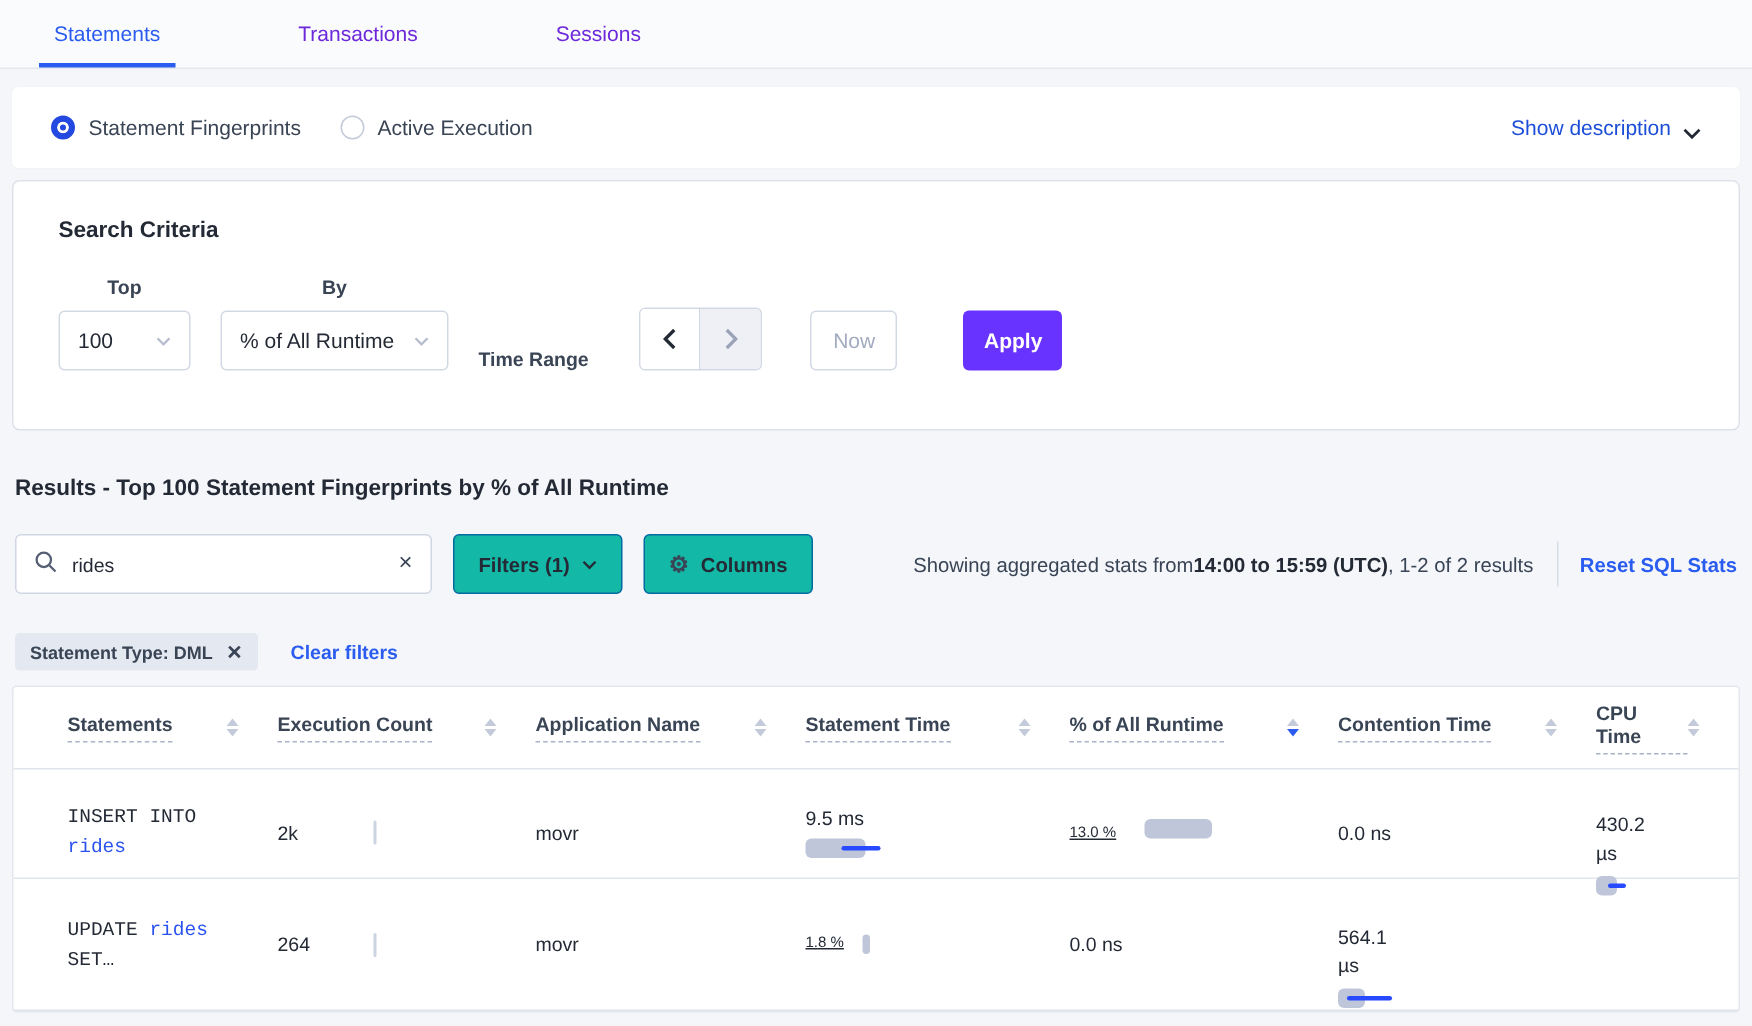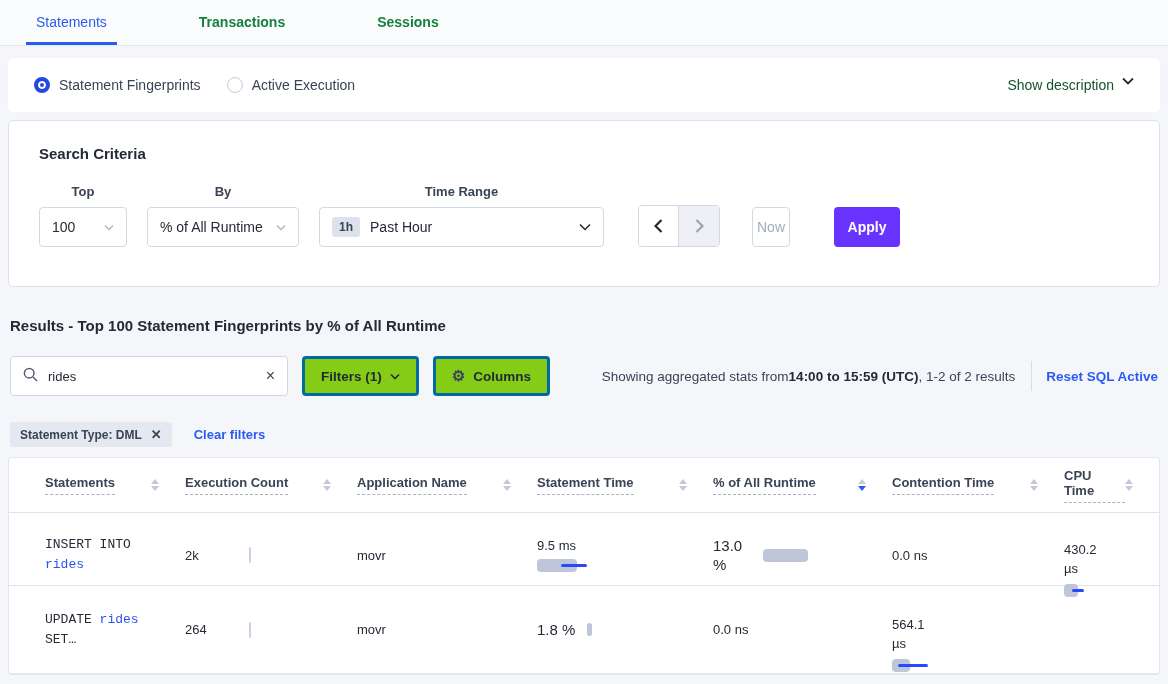--- a/index.html
+++ b/index.html
@@ -6,32 +6,32 @@
   html,body { width:1168px; height:684px; overflow:hidden; }
   body {
     font-family: "Liberation Sans", sans-serif;
     background:#f4f6fa;
     color:#394455;
     font-size:14px;
   }
   
   .tabbar { background:#fafbfc; border-bottom:1px solid #e3e7ee; height:46px;
     display:flex; align-items:flex-end; padding-left:26px; gap:72px; }
-  .tab { padding:0 10px 12px 10px; font-size:14px; color:#15803d; cursor:pointer;
-    border-bottom:3px solid transparent;font-weight:bold; }
+  .tab { padding:0 10px 12px 10px; font-size:14px; color:#6d28d9; cursor:pointer;
+    border-bottom:3px solid transparent; }
   .tab.active { color:#2a5cf0; border-bottom-color:#2a5cf0; font-weight:500; }
   
   .radiobar { background:#fff; margin:12px 8px 8px 8px; height:54px; border-radius:4px;
     display:flex; align-items:center; padding:0 26px; box-shadow:0 0 1px rgba(0,0,0,.08); }
   .radio-opt { display:flex; align-items:center; gap:9px; margin-right:26px; cursor:pointer; }
   .radio-dot { width:16px; height:16px; border-radius:50%; flex:0 0 16px; }
   .radio-dot.on { border:4px solid #2449e0; background:#2449e0; box-shadow:inset 0 0 0 2px #fff; }
   .radio-dot.off { border:1.5px solid #c3cad8; background:#fff; }
   .radio-label { font-size:14px; color:#394455; }
-  .show-desc { margin-left:auto; display:flex; align-items:flex-start; gap:8px; color:#14532d;
+  .show-desc { margin-left:auto; display:flex; align-items:flex-end; gap:8px; color:#1d4ed8;
     font-size:14px; cursor:pointer; }
   
   .crit-card { background:#fff; margin:0 8px; border:1px solid #dde2ea; border-radius:5px;
     padding:24px 30px 30px 30px; height:167px; }
   .crit-title { font-size:15px; font-weight:700; color:#242a35; margin-bottom:22px; }
   .crit-row { display:flex; align-items:flex-end; gap:20px; }
   .field { display:flex; flex-direction:column; gap:8px;align-items:center; }
   .field-label { font-size:13px; font-weight:700; color:#394455; }
   .selbox { height:40px; border:1px solid #d3d9e4; border-radius:4px; background:#fff;
     display:flex; align-items:center; padding:0 12px; font-size:14px; color:#242a35;
@@ -42,33 +42,33 @@
   .sel-time { width:285px; gap:10px; }
   .badge-1h { background:#dde2ec; color:#394455; font-size:12px; font-weight:700;
     border-radius:3px; padding:3px 7px; }
   .chev svg { display:block; }
   .arrow-group { display:flex; border:1px solid #d3d9e4; border-radius:4px; overflow:hidden;
     margin-left:14px; }
   .arrow-btn { width:40px; height:40px; display:flex; align-items:center; justify-content:center;
     background:#fff; cursor:pointer; border:none; }
   .arrow-btn.prev { border-right:1px solid #d3d9e4; color:#242a35; }
   .arrow-btn.next { background:#eef0f5; color:#9aa3b8; cursor:default; }
-  .now-btn { margin-left:12px; width:38px; height:40px; border:1px solid #d3d9e4; border-radius:4px;
+  .now-btn { margin-left:12px; width:58px; height:40px; border:1px solid #d3d9e4; border-radius:4px;
     background:#fff; color:#a2abc0; font-size:14px; cursor:pointer; }
   .apply-btn { margin-left:24px; width:66px; height:40px; border:none; border-radius:4px;
     background:#6933ff; color:#fff; font-size:14px; font-weight:700; cursor:pointer; }
   
   .results-heading { margin:30px 10px 16px 10px; font-size:15px; font-weight:700; color:#242a35; }
   .toolbar { display:flex; align-items:center; margin:22px 10px 0 10px; }
   .search-box { width:278px; height:40px; background:#fff; border:1px solid #d0d6e2;
     border-radius:4px; display:flex; align-items:center; padding:0 12px; gap:10px; }
   .search-box input { border:none; outline:none; flex:1; font-size:13px; color:#242a35;
     font-family:"Liberation Sans", sans-serif; background:transparent; }
   .clear-x { color:#394455; font-size:16px; cursor:pointer; line-height:1; }
-  .tool-btn { height:40px; margin-left:14px; background:#84cc16; border:3px solid #0369a1;
+  .tool-btn { height:40px; margin-left:14px; background:#14b8a6; border:1px solid #0369a1;
     border-radius:4px; display:flex; align-items:center; gap:8px; padding:0 16px;
     font-size:13.5px; font-weight:600; color:#242a35; cursor:pointer; }
   .gear { font-size:15px; color:#394455; }
   .stats-line { margin-left:auto; font-size:13.5px; color:#394455; display:flex; align-items:center; }
   .stats-line b { color:#242a35; }
   .vdiv { width:1px; height:30px; background:#d6dbe7; margin:0 14px 0 16px; }
   .reset-link { color:#2a5cf0; font-weight:700; font-size:13.5px; cursor:pointer; white-space:nowrap; }
   .pill-row { display:flex; align-items:center; margin:26px 10px 0 10px; gap:22px; }
   .pill { background:#e4e8f0; border-radius:3px; height:25px; display:flex; align-items:center;
     gap:9px; padding:0 10px; font-size:12px; font-weight:600; color:#394455; cursor:pointer; }
@@ -96,21 +96,21 @@
     width:116px; line-height:20px; }
   .sql a { color:#2a52f0; text-decoration:none; cursor:pointer; }
   .count-cell { display:flex; align-items:center; gap:38px; font-size:13px; color:#242a35; }
   .count-cell .cval { min-width:26px; }
   .vbar { width:2px; height:16px; background:#ccd3e3; border-radius:1px; }
   .plain { font-size:13px; color:#242a35; }
   .time-cell .val { font-size:13px; color:#242a35; }
   .barwrap { position:relative; height:13px; margin-top:6px; }
   .gbar { position:absolute; left:0; top:0; height:13px; background:#bfc6da; border-radius:4px; }
   .bline { position:absolute; height:3px; background:#2749ff; border-radius:2px; top:5px; }
-  .pct-cell { display:flex; align-items:center; font-size:15px; color:#242a35; }
+  .pct-cell { display:flex; align-items:flex-start; font-size:10px; color:#242a35;text-decoration:underline; }
   .pct-cell .pbar { height:13px; background:#bfc6da; border-radius:4px; margin-left:12px; }
   .r0 .pct-text { width:38px; line-height:19px; }
   .r1 .pct-text { white-space:nowrap; }
   .cpu-cell { font-size:13px; color:#242a35;margin-top:27px; }
   .cpu-cell .val { display:inline-block; width:50px; line-height:19px; }
   
   .r0 .bar-time-g { width:40px; } .r0 .bar-time-b { left:24px; width:26px; }
   .r1 .bar-time-g { width:40px; } .r1 .bar-time-b { left:24px; width:26px; }
   .r0 .pbar { width:45px; }
   .r1 .pbar { width:5px; }
@@ -165,29 +165,20 @@
         <span>% of All Runtime</span>
         <span class="chev">
           <svg width="10" height="7" viewBox="0 0 10 7">
               <polyline points="1,1.5 5,5.5 9,1.5" fill="none" stroke="#b6bdcc" stroke-width="1.6"></polyline>
             </svg>
         </span>
       </div>
     </div>
     <div class="field">
       <span class="field-label">Time Range</span>
-      <div class="selbox sel-time">
-        <span class="badge-1h">1h</span>
-        <span>Past Hour</span>
-        <span class="chev">
-          <svg width="12" height="8" viewBox="0 0 12 8">
-              <polyline points="1,1.5 6,6.5 11,1.5" fill="none" stroke="#242a35" stroke-width="1.5"></polyline>
-            </svg>
-        </span>
-      </div>
     </div>
     <div class="arrow-group">
       <button class="arrow-btn prev">
         <svg width="9" height="14" viewBox="0 0 9 14">
             <polyline points="7.5,1 1.5,7 7.5,13" fill="none" stroke="#242a35" stroke-width="2.2"></polyline>
           </svg>
       </button>
       <button class="arrow-btn next">
         <svg width="9" height="14" viewBox="0 0 9 14">
             <polyline points="1.5,1 7.5,7 1.5,13" fill="none" stroke="#9aa3b8" stroke-width="2.2"></polyline>
@@ -222,21 +213,21 @@
   </div>
   <div class="tool-btn">
     <span class="gear">⚙</span>
     <span>Columns</span>
   </div>
   <div class="stats-line">
     <span>Showing aggregated stats from </span>
       <b>14:00 to 15:59 (UTC)</b>
       <span>, 1-2 of 2 results</span>
     <span class="vdiv"></span>
-    <span class="reset-link">Reset SQL Active</span>
+    <span class="reset-link">Reset SQL Stats</span>
   </div>
 </div>
 
 <div class="pill-row">
   <div class="pill">
     <span>Statement Type: DML</span>
     <span class="x">✕</span>
   </div>
   <span class="clear-filters">Clear filters</span>
 </div>

